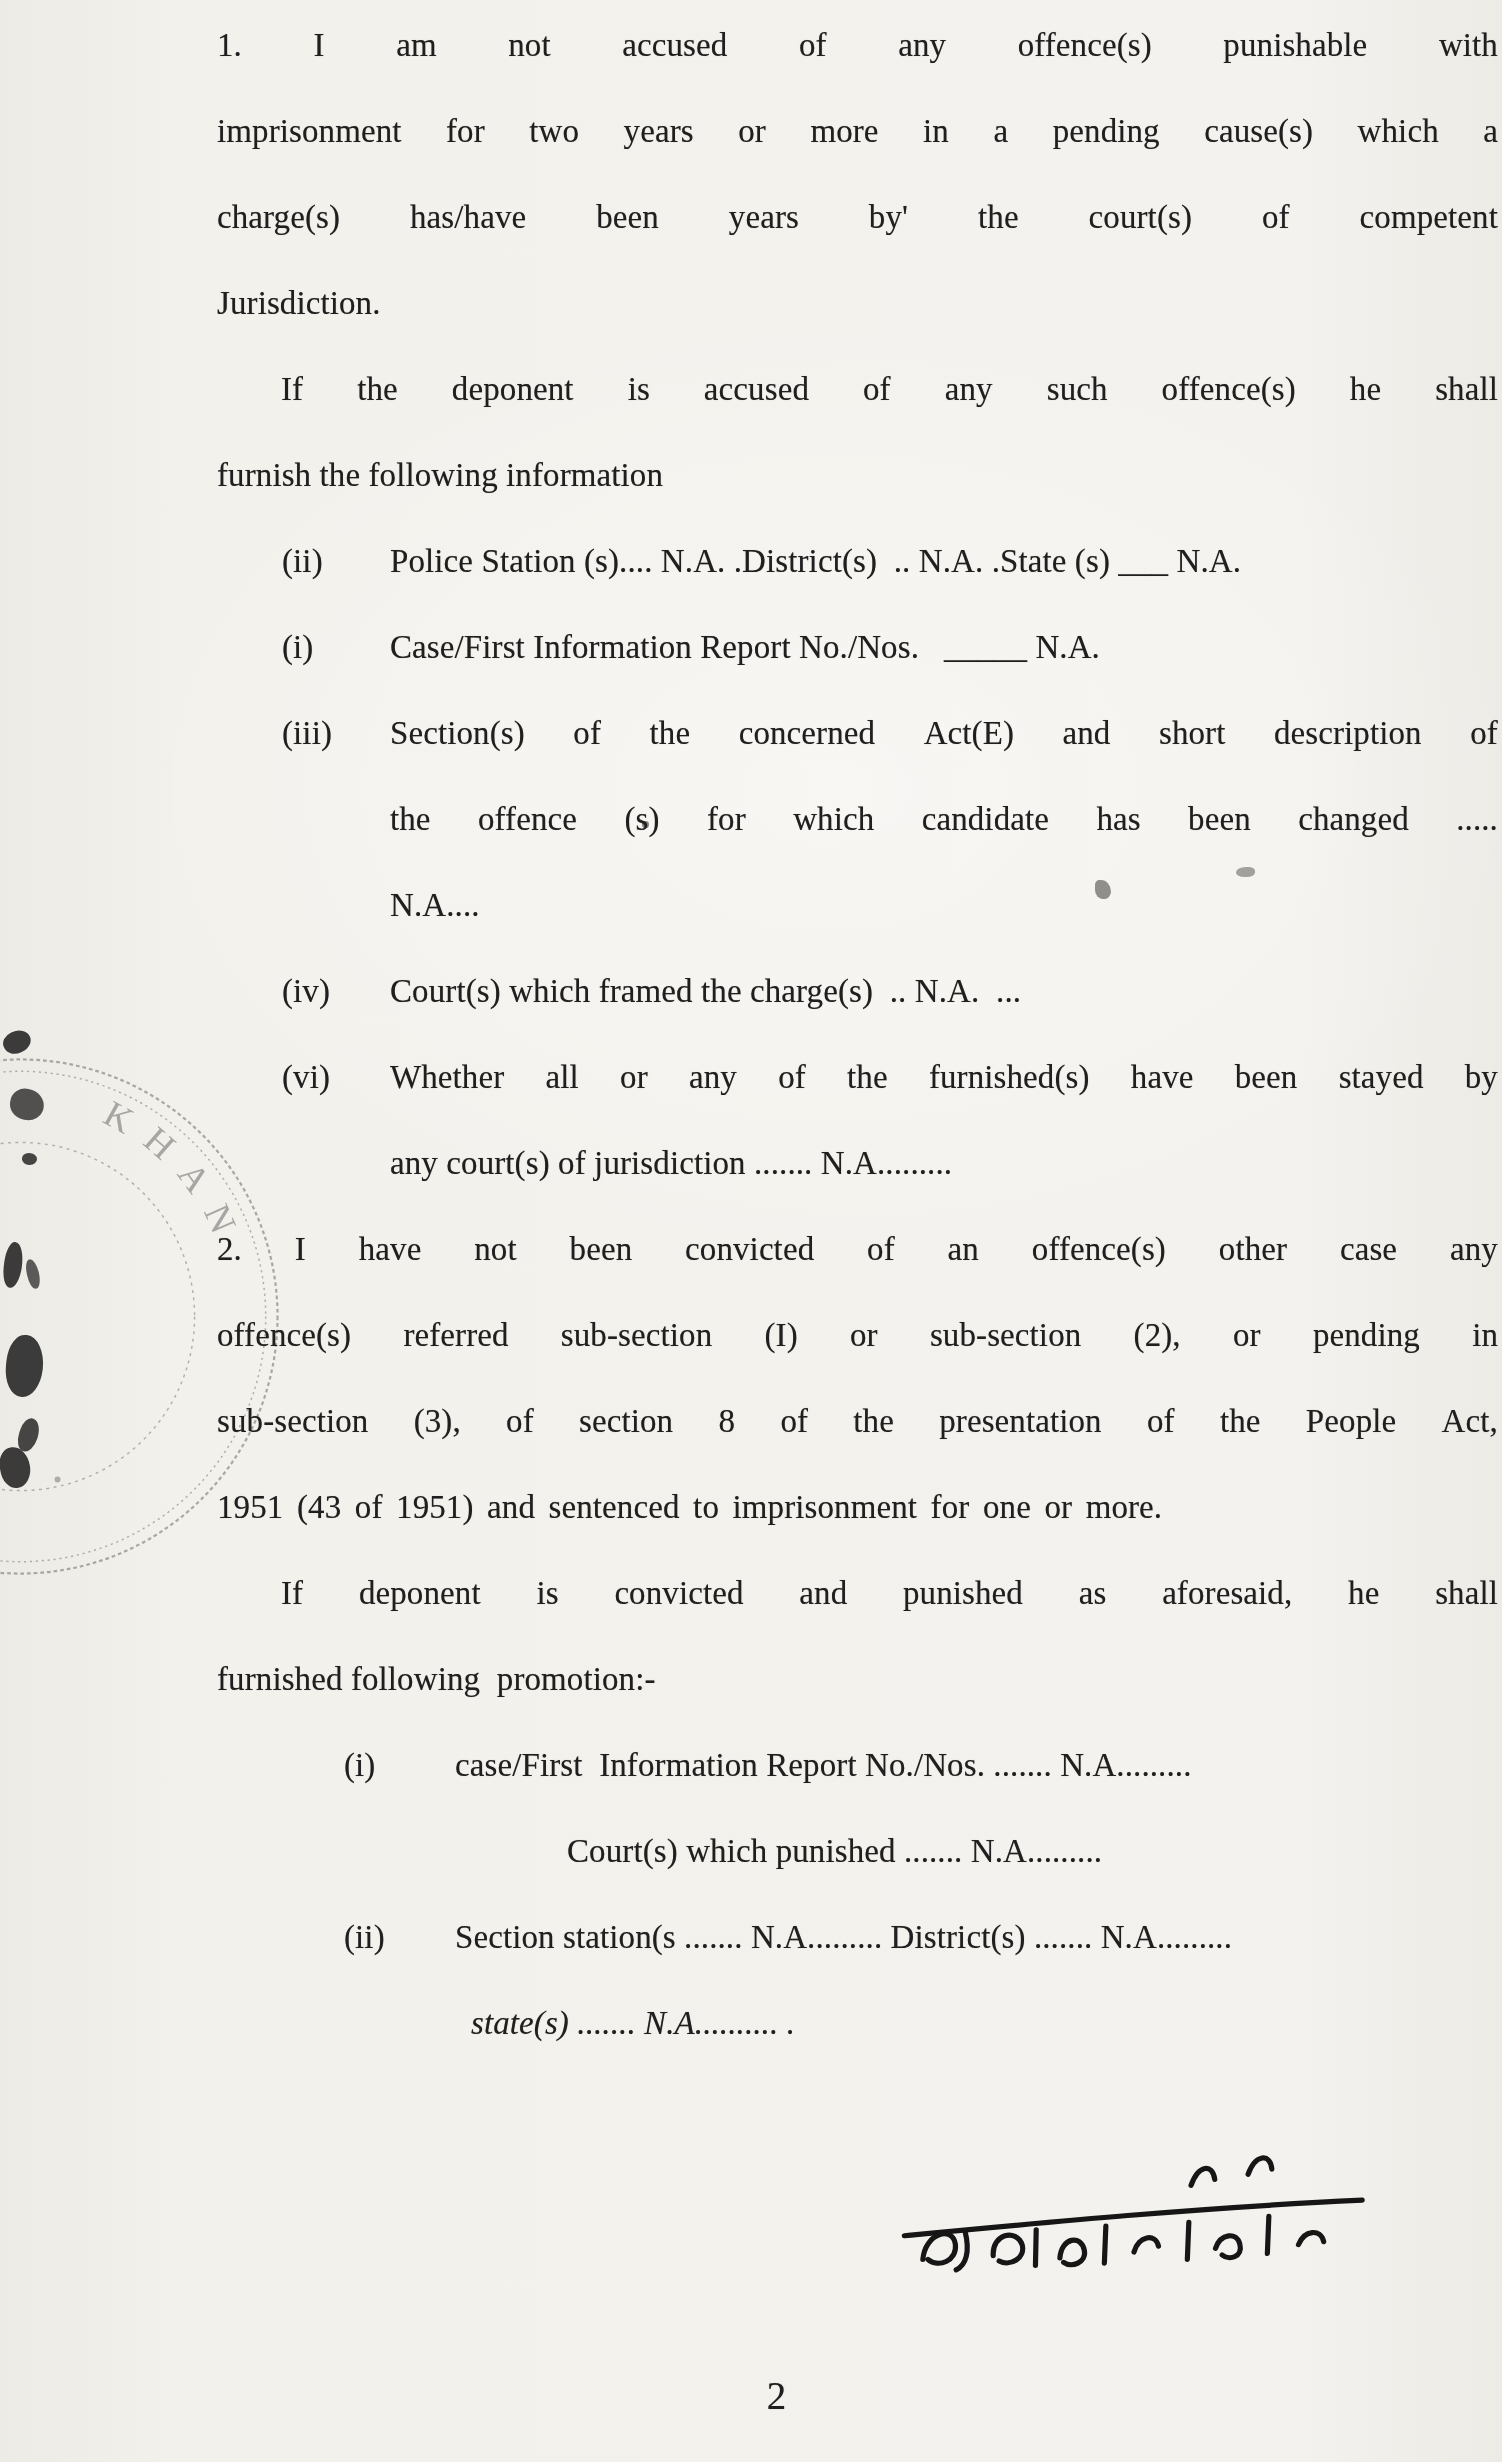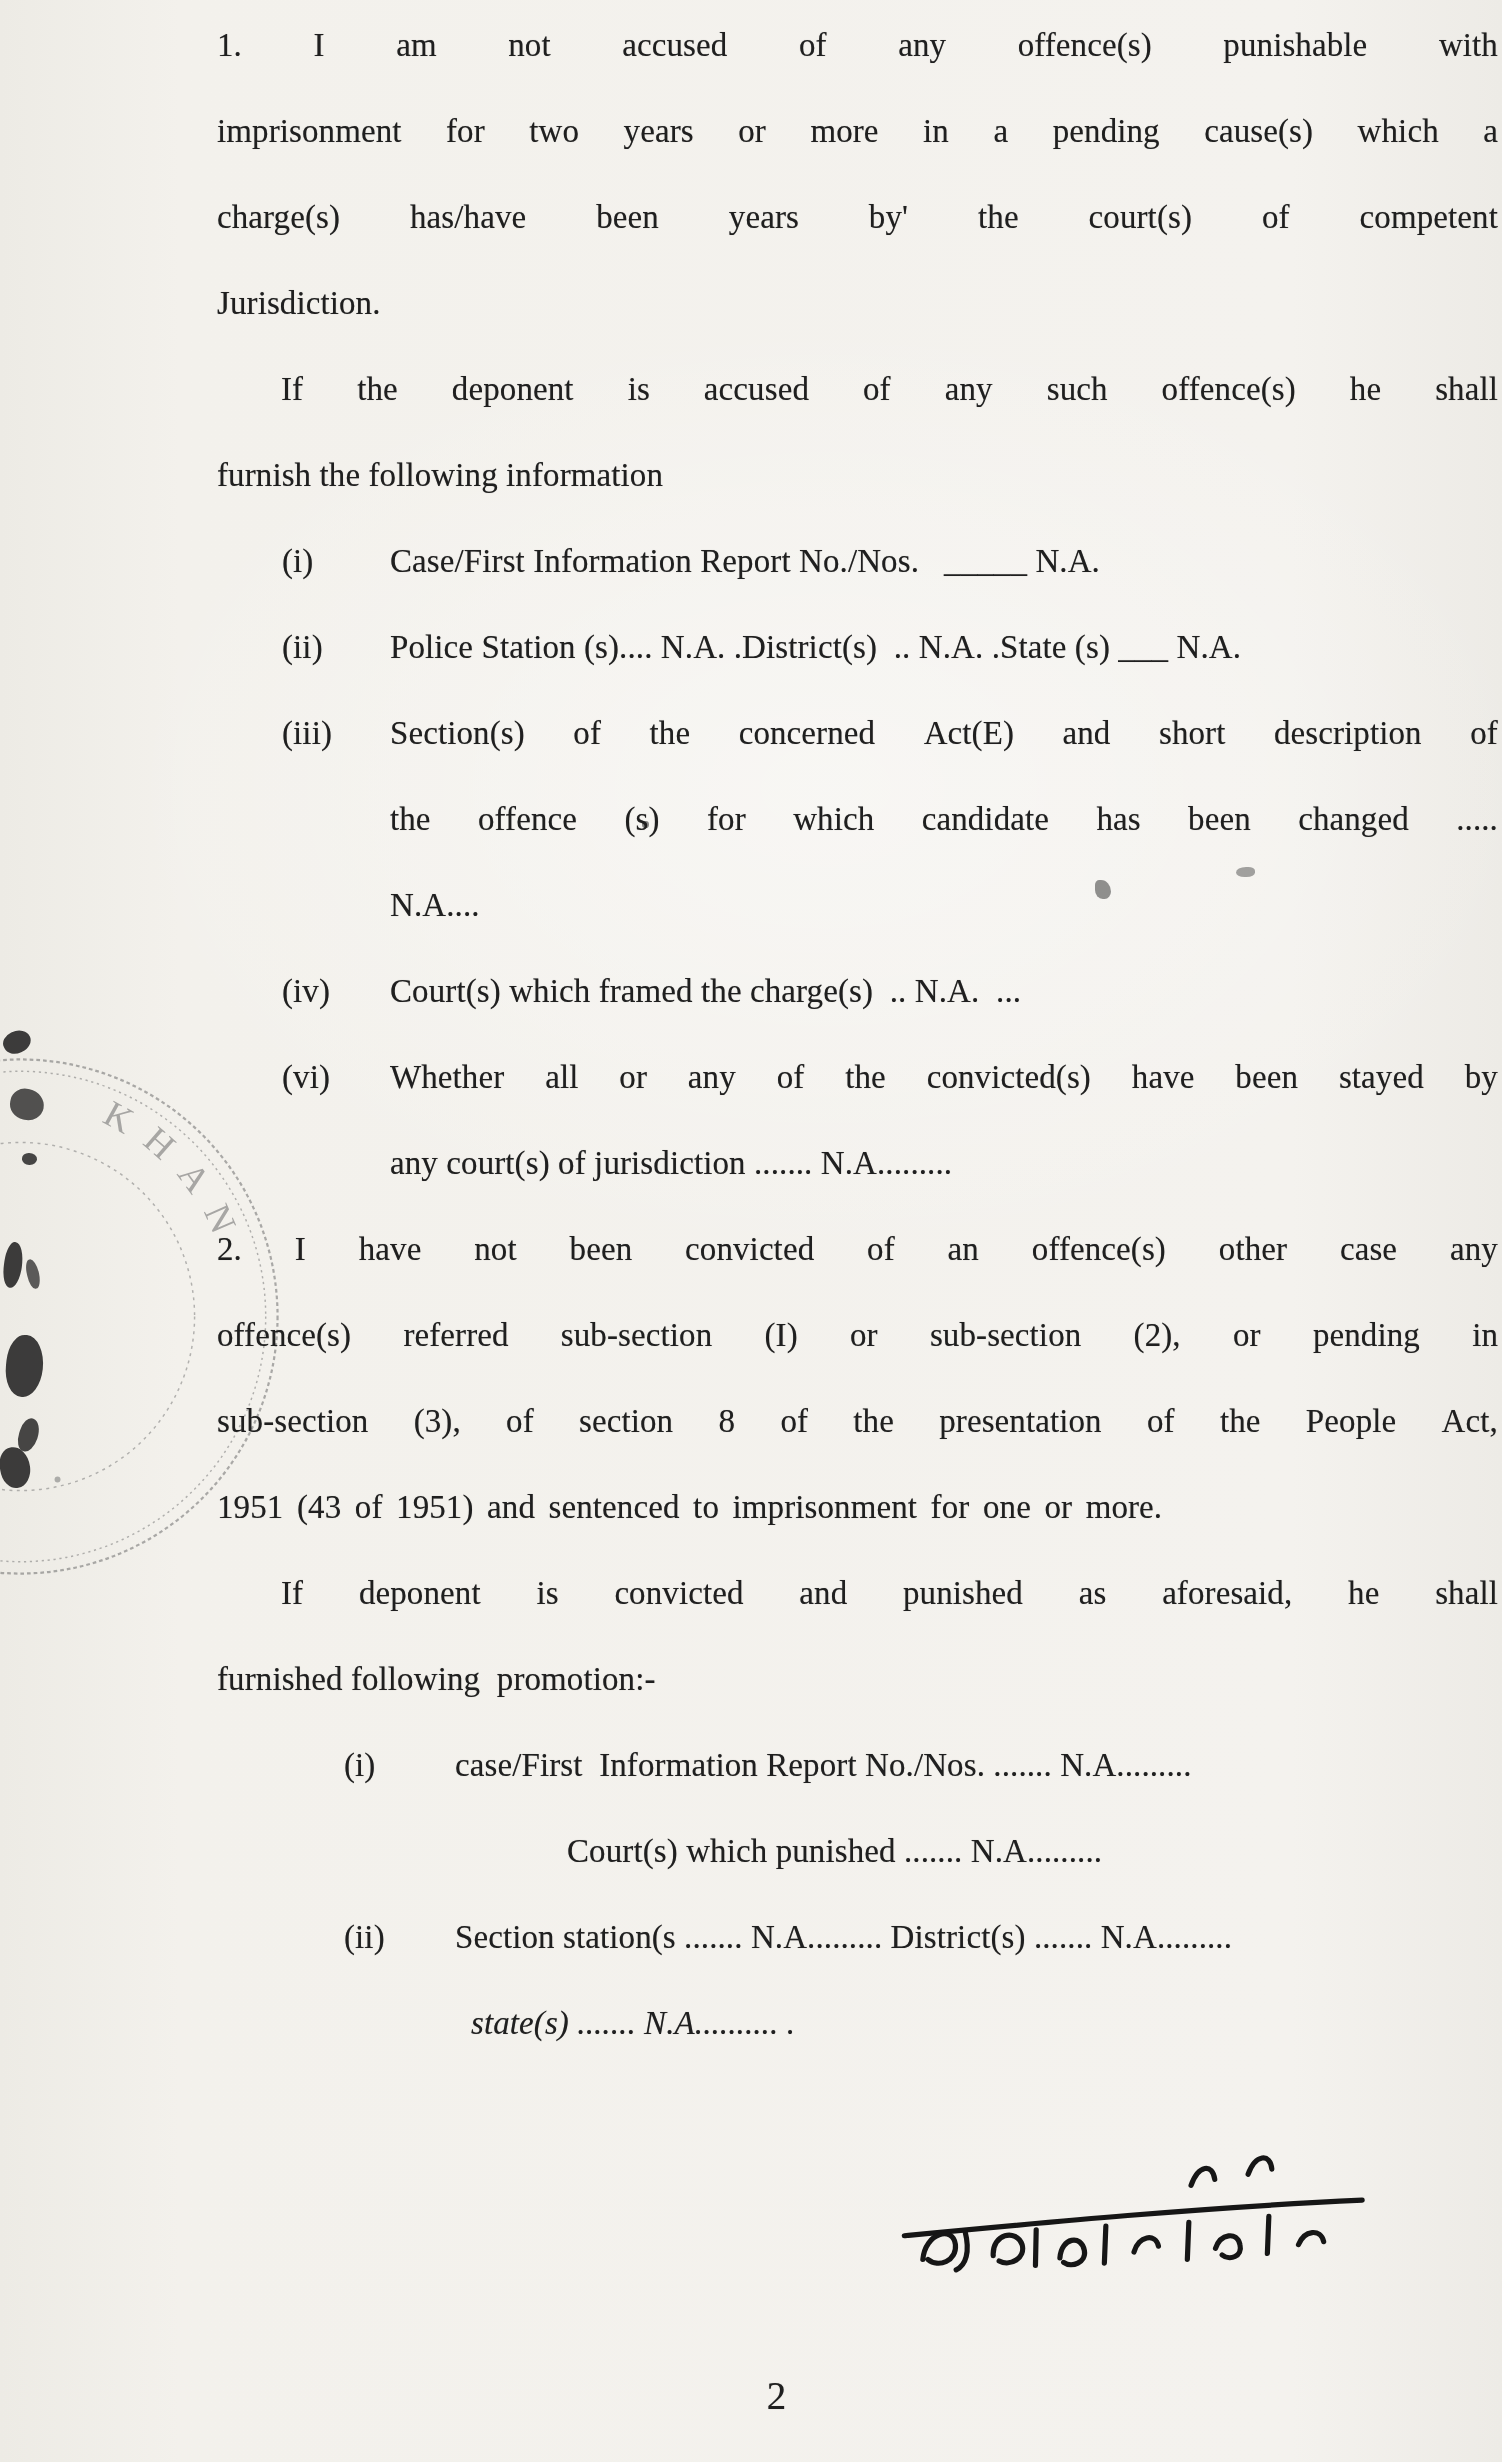--- a/index.html
+++ b/index.html
@@ -121,22 +121,22 @@
         <span>of</span>
         <span>any</span>
         <span>such</span>
         <span>offence(s)</span>
         <span>he</span>
         <span>shall</span>
       </span>
     </div>
   <div class="ln"><span>furnish the following information</span></div>
 
+  <div class="ln l1"><span class="m1">(ii)</span><span>Police Station (s).... N.A. .District(s)  .. N.A. .State (s) ___ N.A.</span></div>
   <div class="ln l1"><span class="m1">(i)</span><span>Case/First Information Report No./Nos.   _____ N.A.</span></div>
-  <div class="ln l1"><span class="m1">(ii)</span><span>Police Station (s).... N.A. .District(s)  .. N.A. .State (s) ___ N.A.</span></div>
   <div class="ln l1 jl">
       <span class="m1">(iii)</span>
       <span class="jwords">
         <span>Section(s)</span>
         <span>of</span>
         <span>the</span>
         <span>concerned</span>
         <span>Act(E)</span>
         <span>and</span>
         <span>short</span>
@@ -162,21 +162,21 @@
   <div class="ln l1"><span class="m1">(iv)</span><span>Court(s) which framed the charge(s)  .. N.A.  ...</span></div>
   <div class="ln l1 jl">
       <span class="m1">(vi)</span>
       <span class="jwords">
         <span>Whether</span>
         <span>all</span>
         <span>or</span>
         <span>any</span>
         <span>of</span>
         <span>the</span>
-        <span>convicted(s)</span>
+        <span>furnished(s)</span>
         <span>have</span>
         <span>been</span>
         <span>stayed</span>
         <span>by</span>
       </span>
     </div>
   <div class="ln c1"><span>any court(s) of jurisdiction ....... N.A.........</span></div>
 
   <div class="ln jl">
       <span class="jwords">

